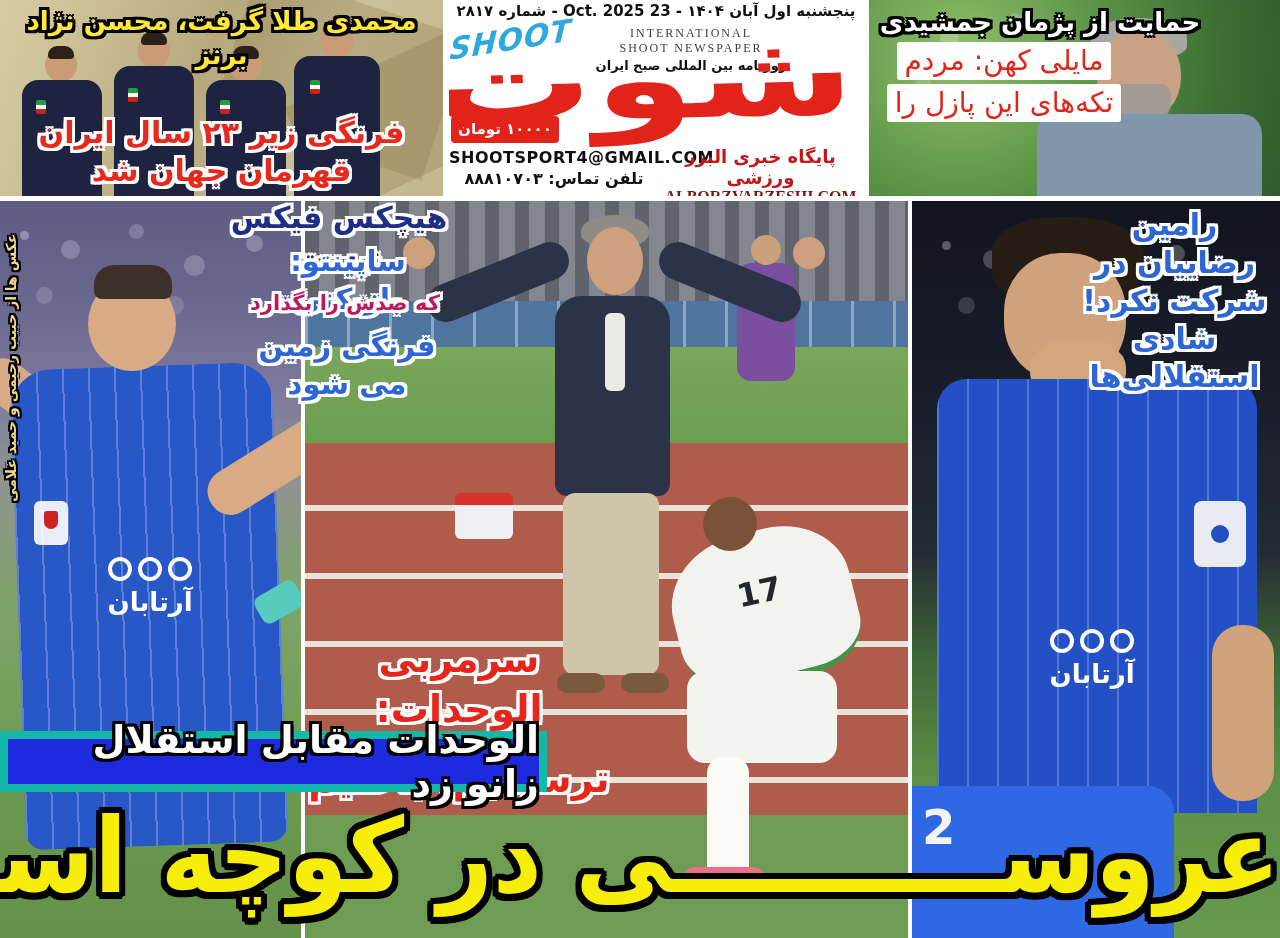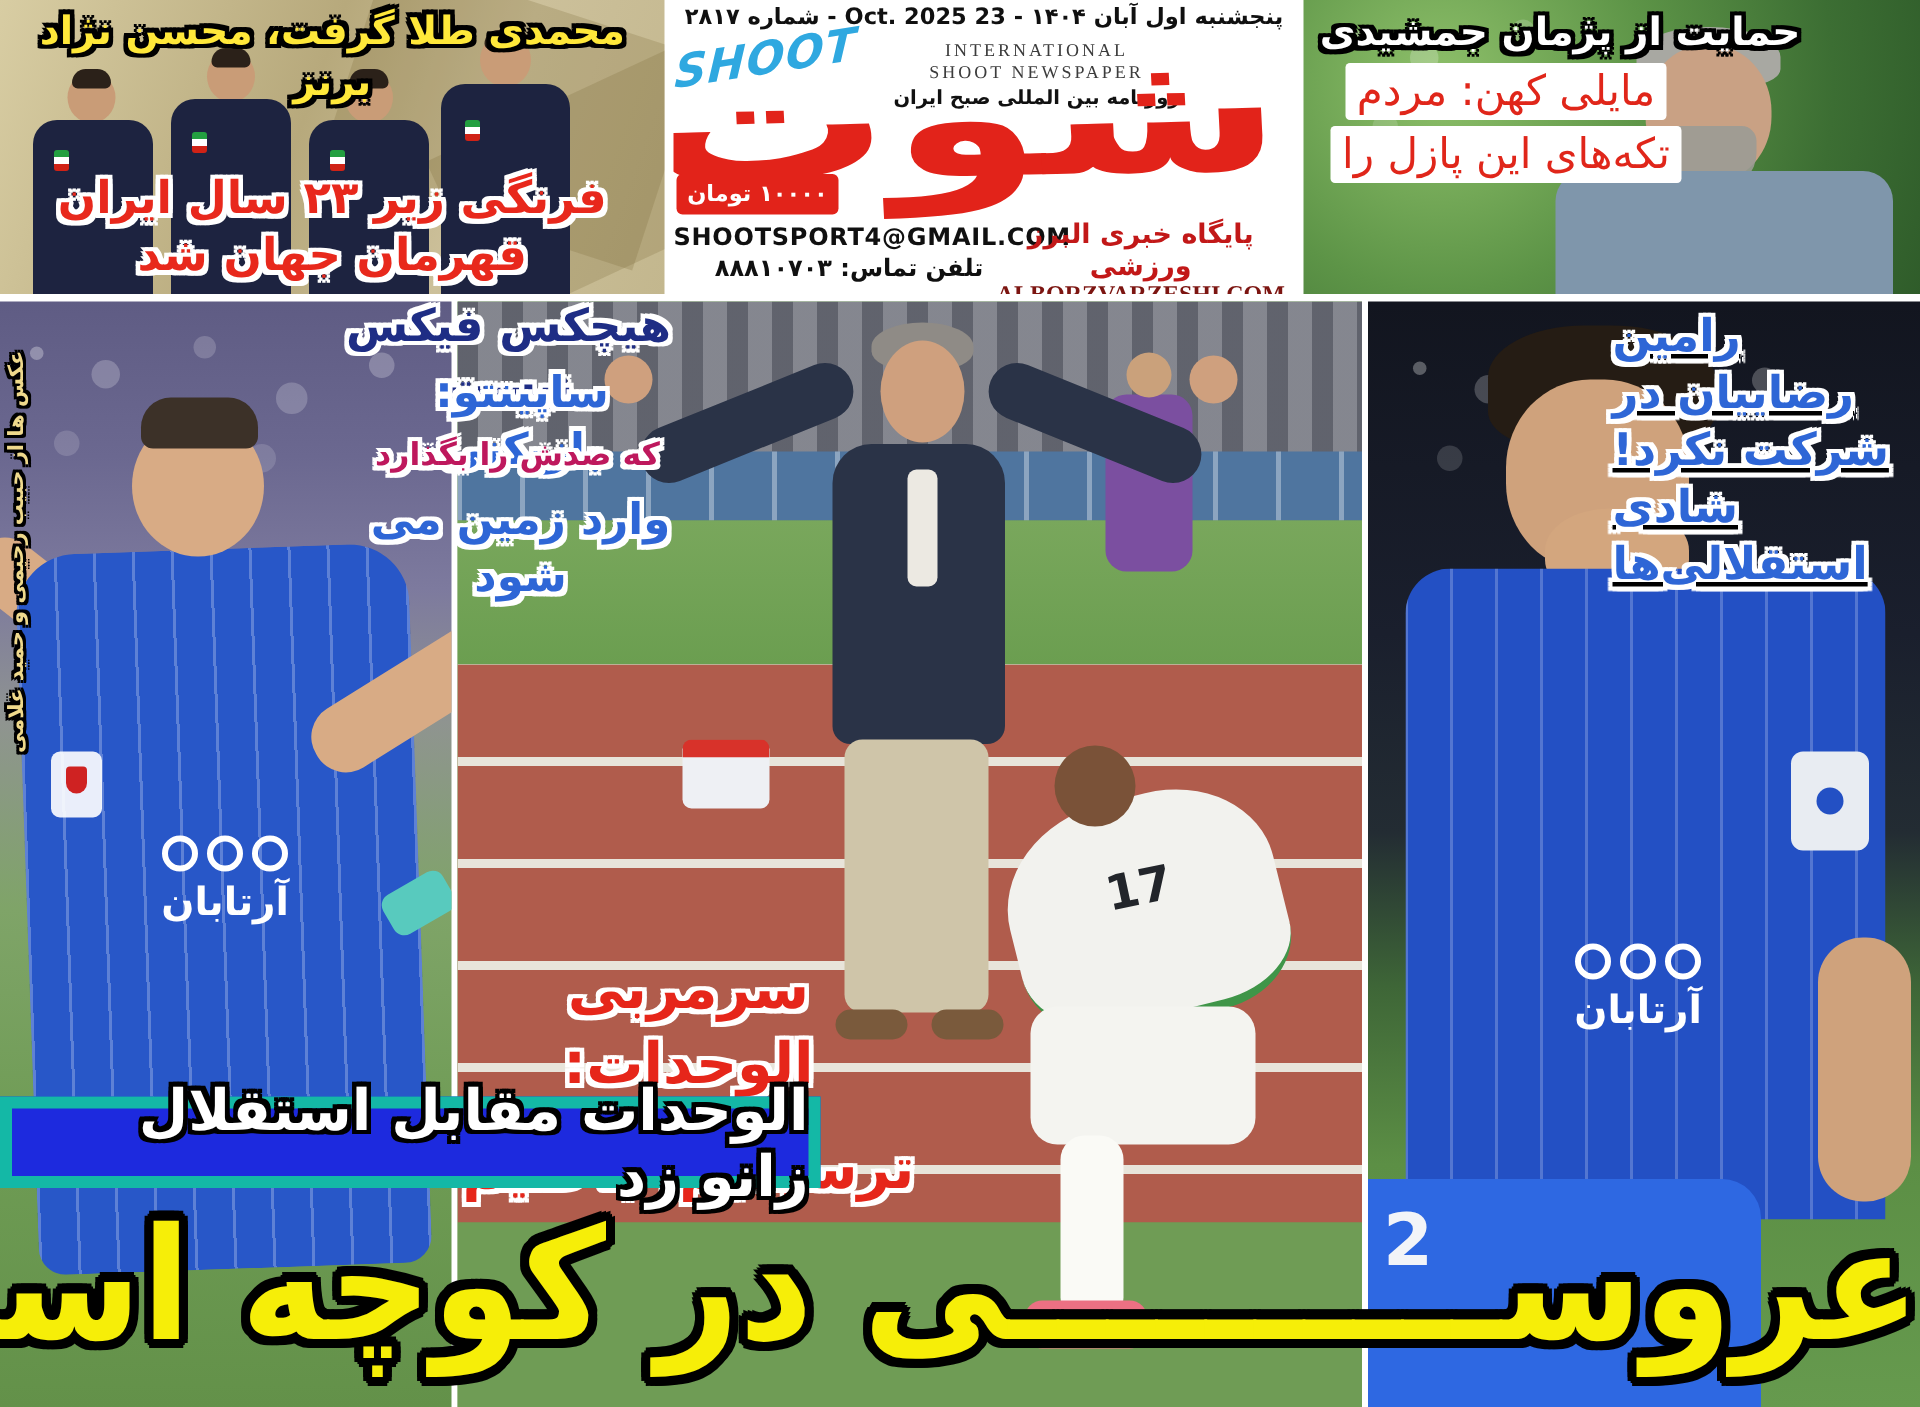--- a/index.html
+++ b/index.html
@@ -50,21 +50,21 @@
   .m-intl { left:110px; right:40px; top:26px; font-family:"Liberation Serif", serif;
     font-size:12px; letter-spacing:2px; color:#3c3c3c; line-height:15px; }
   .m-tagline { left:110px; right:40px; top:58px; font-size:13px; color:#111; }
   .m-logo-en { left:0px; top:22px; font-size:30px; font-style:italic; color:#2fa8e0;
     transform:rotate(-9deg) skewX(-12deg); letter-spacing:1px; }
   .m-logo-fa { left:10px; right:2px; top:18px; font-size:112px; line-height:120px; color:#e2231a;
     transform:scaleX(1.45) rotate(-2deg); transform-origin:60% 50%; text-align:center; }
   .m-price { left:2px; top:116px; width:108px; height:27px; background:#e2231a; color:#fff;
     font-size:15px; line-height:27px; border-radius:4px; }
   .m-email { left:0; top:148px; width:210px; font-size:16px; color:#101010; letter-spacing:.5px; }
-  .m-phone { left:12px; top:169px; width:210px; font-size:16px; color:#101010; }
+  .m-phone { left:0; top:169px; width:210px; font-size:16px; color:#101010; }
   .m-agency-fa { right:0; top:146px; width:205px; font-size:18px; color:#c21818; }
   .m-agency-en { right:0; top:188px; width:205px; font-family:"Liberation Serif", serif;
     font-size:16px; color:#7c1511; }
 
   .p-mayeli { left:869px; top:0; width:411px; height:196px;
     background:radial-gradient(circle at 22% 28%, #8ec06a 0%, #5d9447 40%, #3c6e33 75%, #2f5c2a 100%); }
   .tr-kicker { left:6px; width:330px; top:6px; font-size:26px; line-height:33px; color:#ffffff; }
   .tr-lines { left:10px; top:42px; width:250px; }
   .tr-line { display:inline-block; background:#ffffff; color:#e0261a; font-weight:normal;
     font-size:28px; line-height:38px; padding:0 8px; margin-bottom:4px; border-radius:3px; }
@@ -142,21 +142,21 @@
   .afc::after { content:""; position:absolute; left:17px; top:24px; width:18px; height:18px; background:#2350c4; border-radius:50%; }
   .rp-shorts { position:absolute; left:0; top:585px; width:262px; height:152px; background:#2e68e2; border-radius:0 26px 0 0; }
   .rp-num { position:absolute; left:10px; top:598px; font-size:48px; font-weight:bold; color:#f2f4f8; }
 
   
   .ls-kicker { left:222px; top:198px; width:234px; font-size:30px; line-height:40px; color:#1e2d85; }
   .ls-l1 { left:238px; top:242px; width:220px; font-size:29px; line-height:38px; color:#2e66d6; }
   .ls-l2 { left:226px; top:284px; width:238px; font-size:21px; line-height:38px; color:#be185d; }
   .ls-l3 { left:234px; top:327px; width:226px; font-size:29px; line-height:38px; color:#2e66d6; }
 
-  .rs-lines { left:1075px; top:206px; right:6px; text-align:left;text-decoration:underline; }
+  .rs-lines { left:1075px; top:206px; right:6px; text-align:center; }
   .rs-lines div { font-size:30px; line-height:38px; color:#2e66d6; font-weight:bold; }
 
   .cs-lines { left:300px; top:614px; width:318px; }
   .cs-lines div { font-size:38px; line-height:50px; color:#e6261a; font-weight:bold; text-align:center;margin-top:20px; }
 
   .bar { left:0; top:731px; width:547px; height:61px; background:#1d2ade; border:8px solid #14b8a6;
     display:flex; align-items:center; justify-content:center; }
   .bar-text { font-size:38px; color:#ffffff; font-weight:bold; }
 
   .main-headline { left:0; top:782px; width:1280px; height:156px; font-size:96px; line-height:150px;
@@ -288,21 +288,21 @@
       <div class="sp-dots"><span></span><span></span><span></span></div>
       <div class="sp-name rtl">آرتابان</div>
     </div>
     <div class="rp-shorts"></div>
     <div class="rp-num">2</div>
   </div>
 
   <div class="abs ctr rtl b o3 ow ls-kicker">هیچکس فیکس نیست</div>
   <div class="abs ctr rtl b o3 ow ls-l1">ساپینتو: بازیکنی</div>
   <div class="abs ctr rtl b o3 ow ls-l2">که صدش را بگذارد</div>
-  <div class="abs ctr rtl b o3 ow ls-l3">وارد زمین می شود</div>
+  <div class="abs ctr rtl b o3 ow ls-l3">فرنگی زمین می شود</div>
 
   <div class="abs rtl rs-lines">
     <div class="o3 ow">رامین رضاییان در</div>
     <div class="o3 ow">شرکت نکرد!</div>
     <div class="o3 ow">شادی استقلالی‌ها</div>
   </div>
 
   <div class="abs rtl cs-lines">
     <div class="o3 ow">سرمربی الوحدات:</div>
     <div class="o3 ow">ترسیدیم، باختیم</div>

